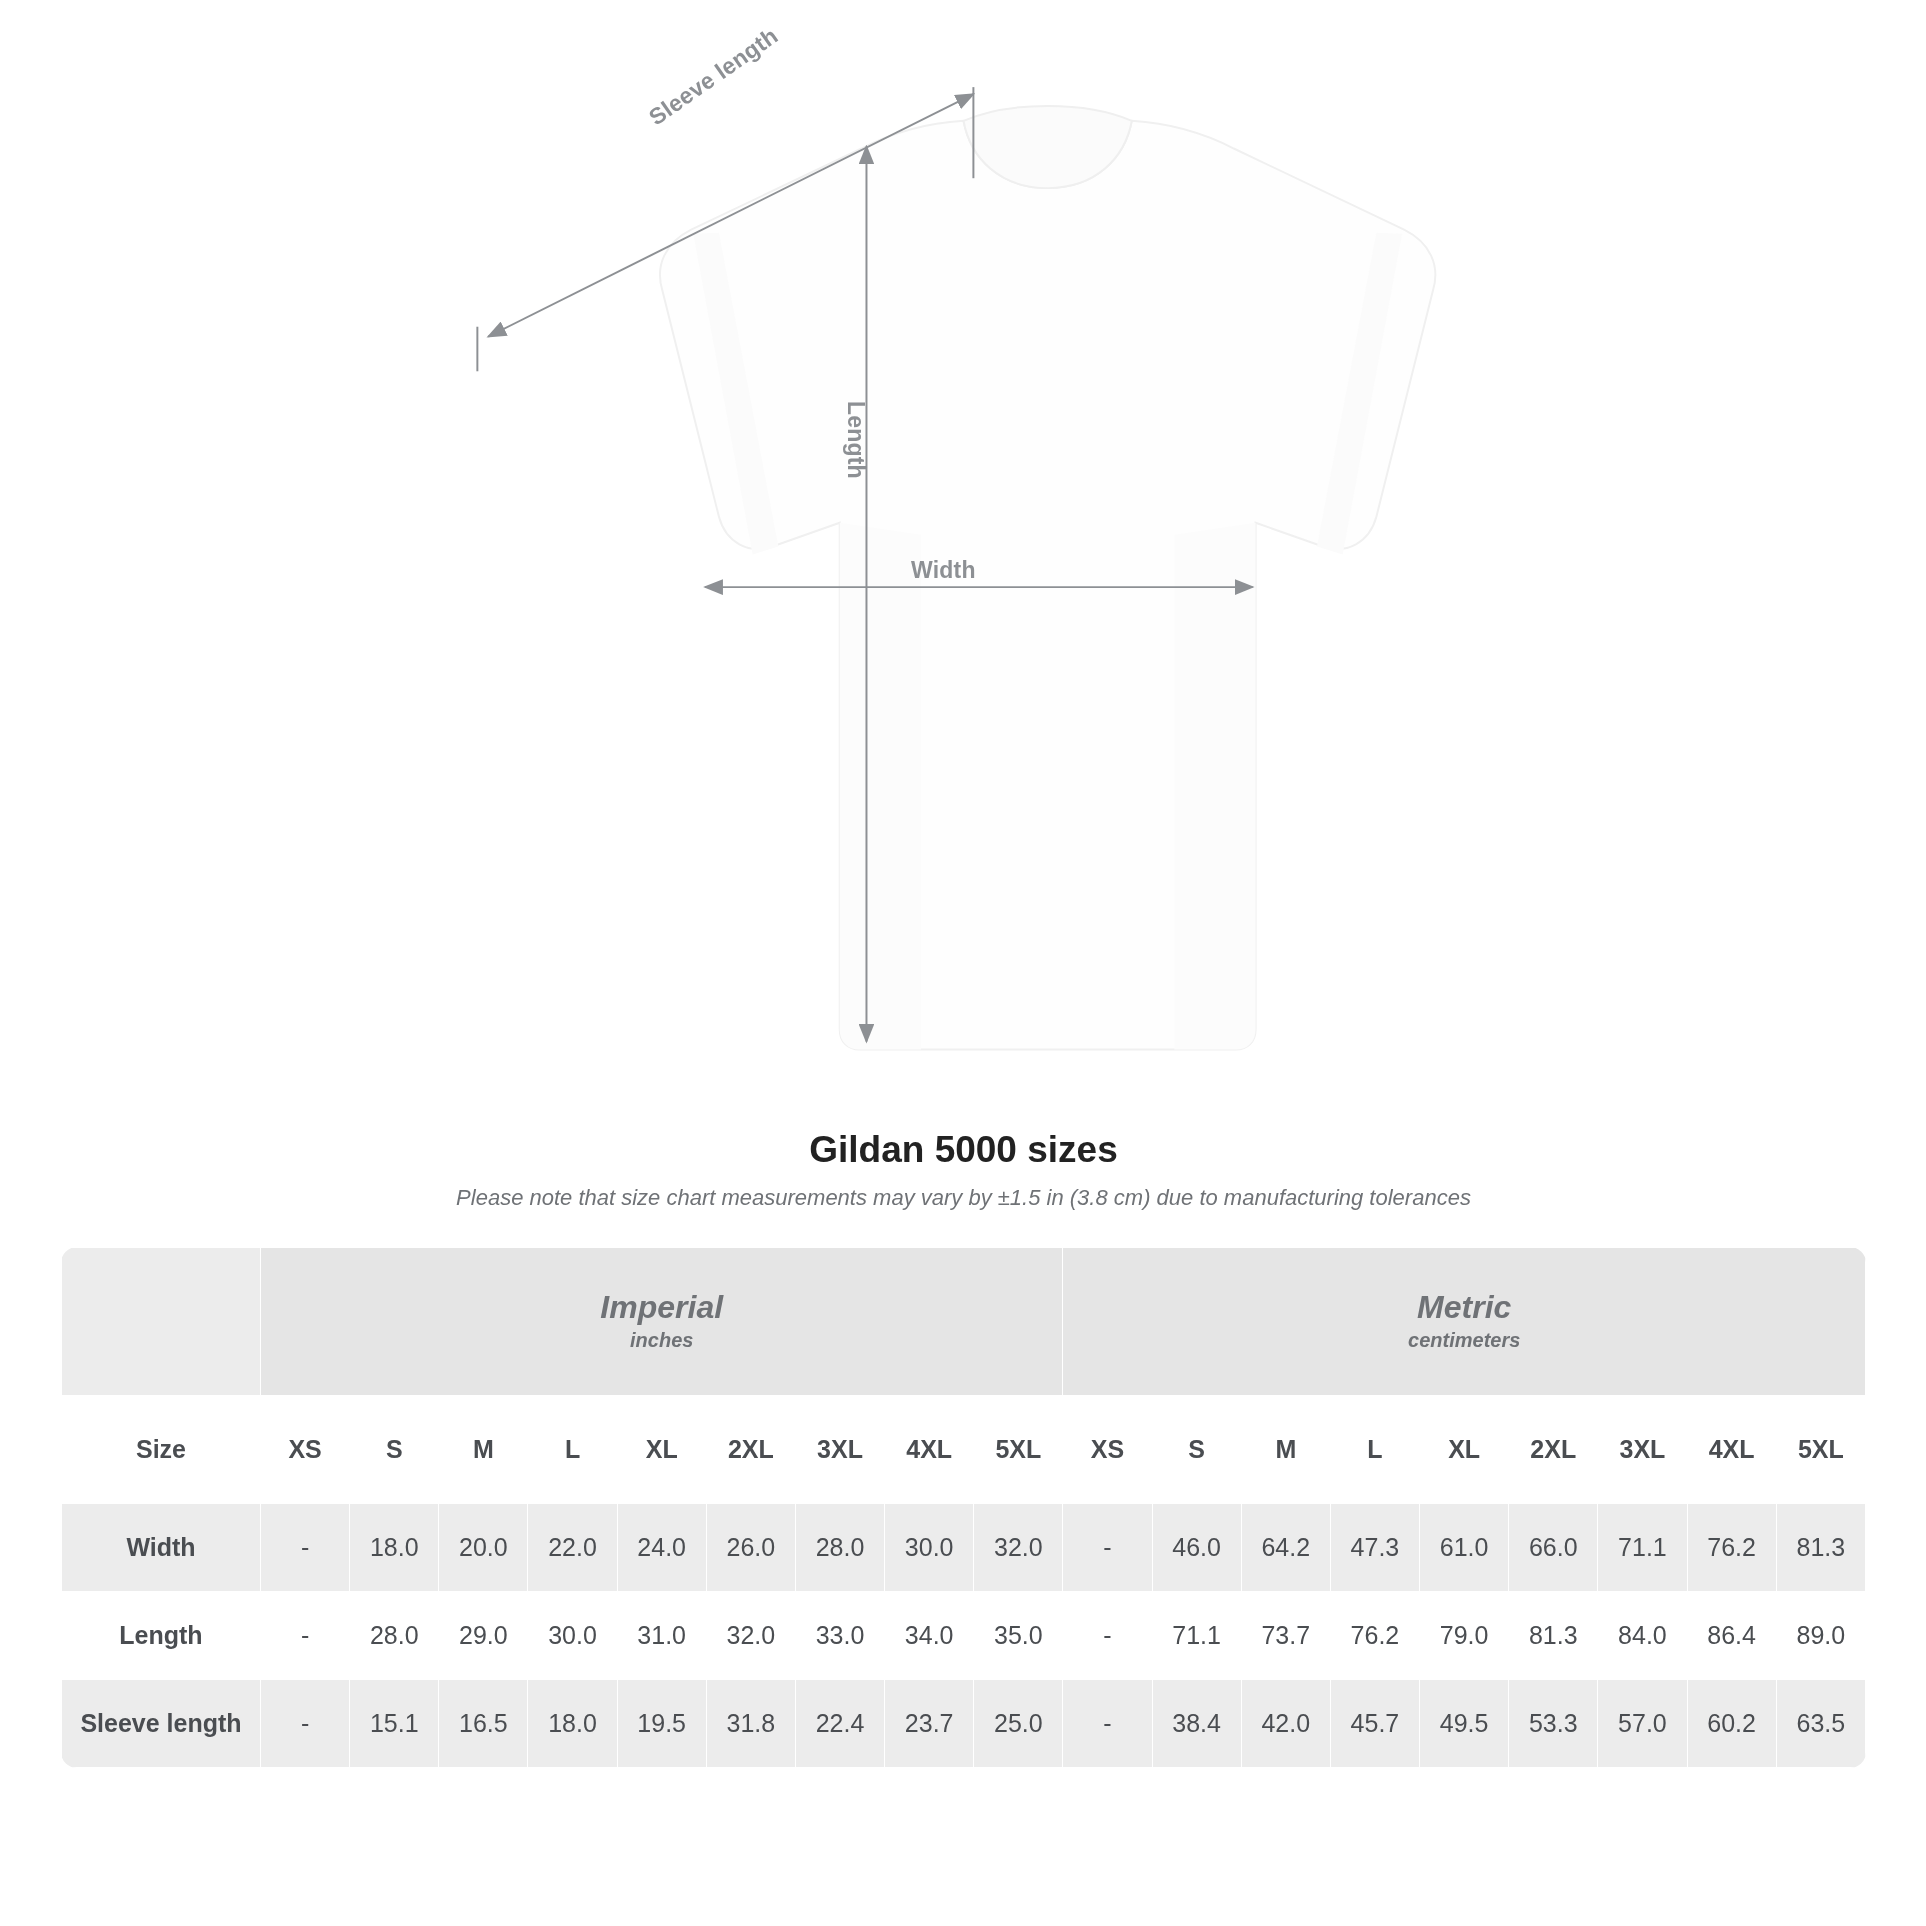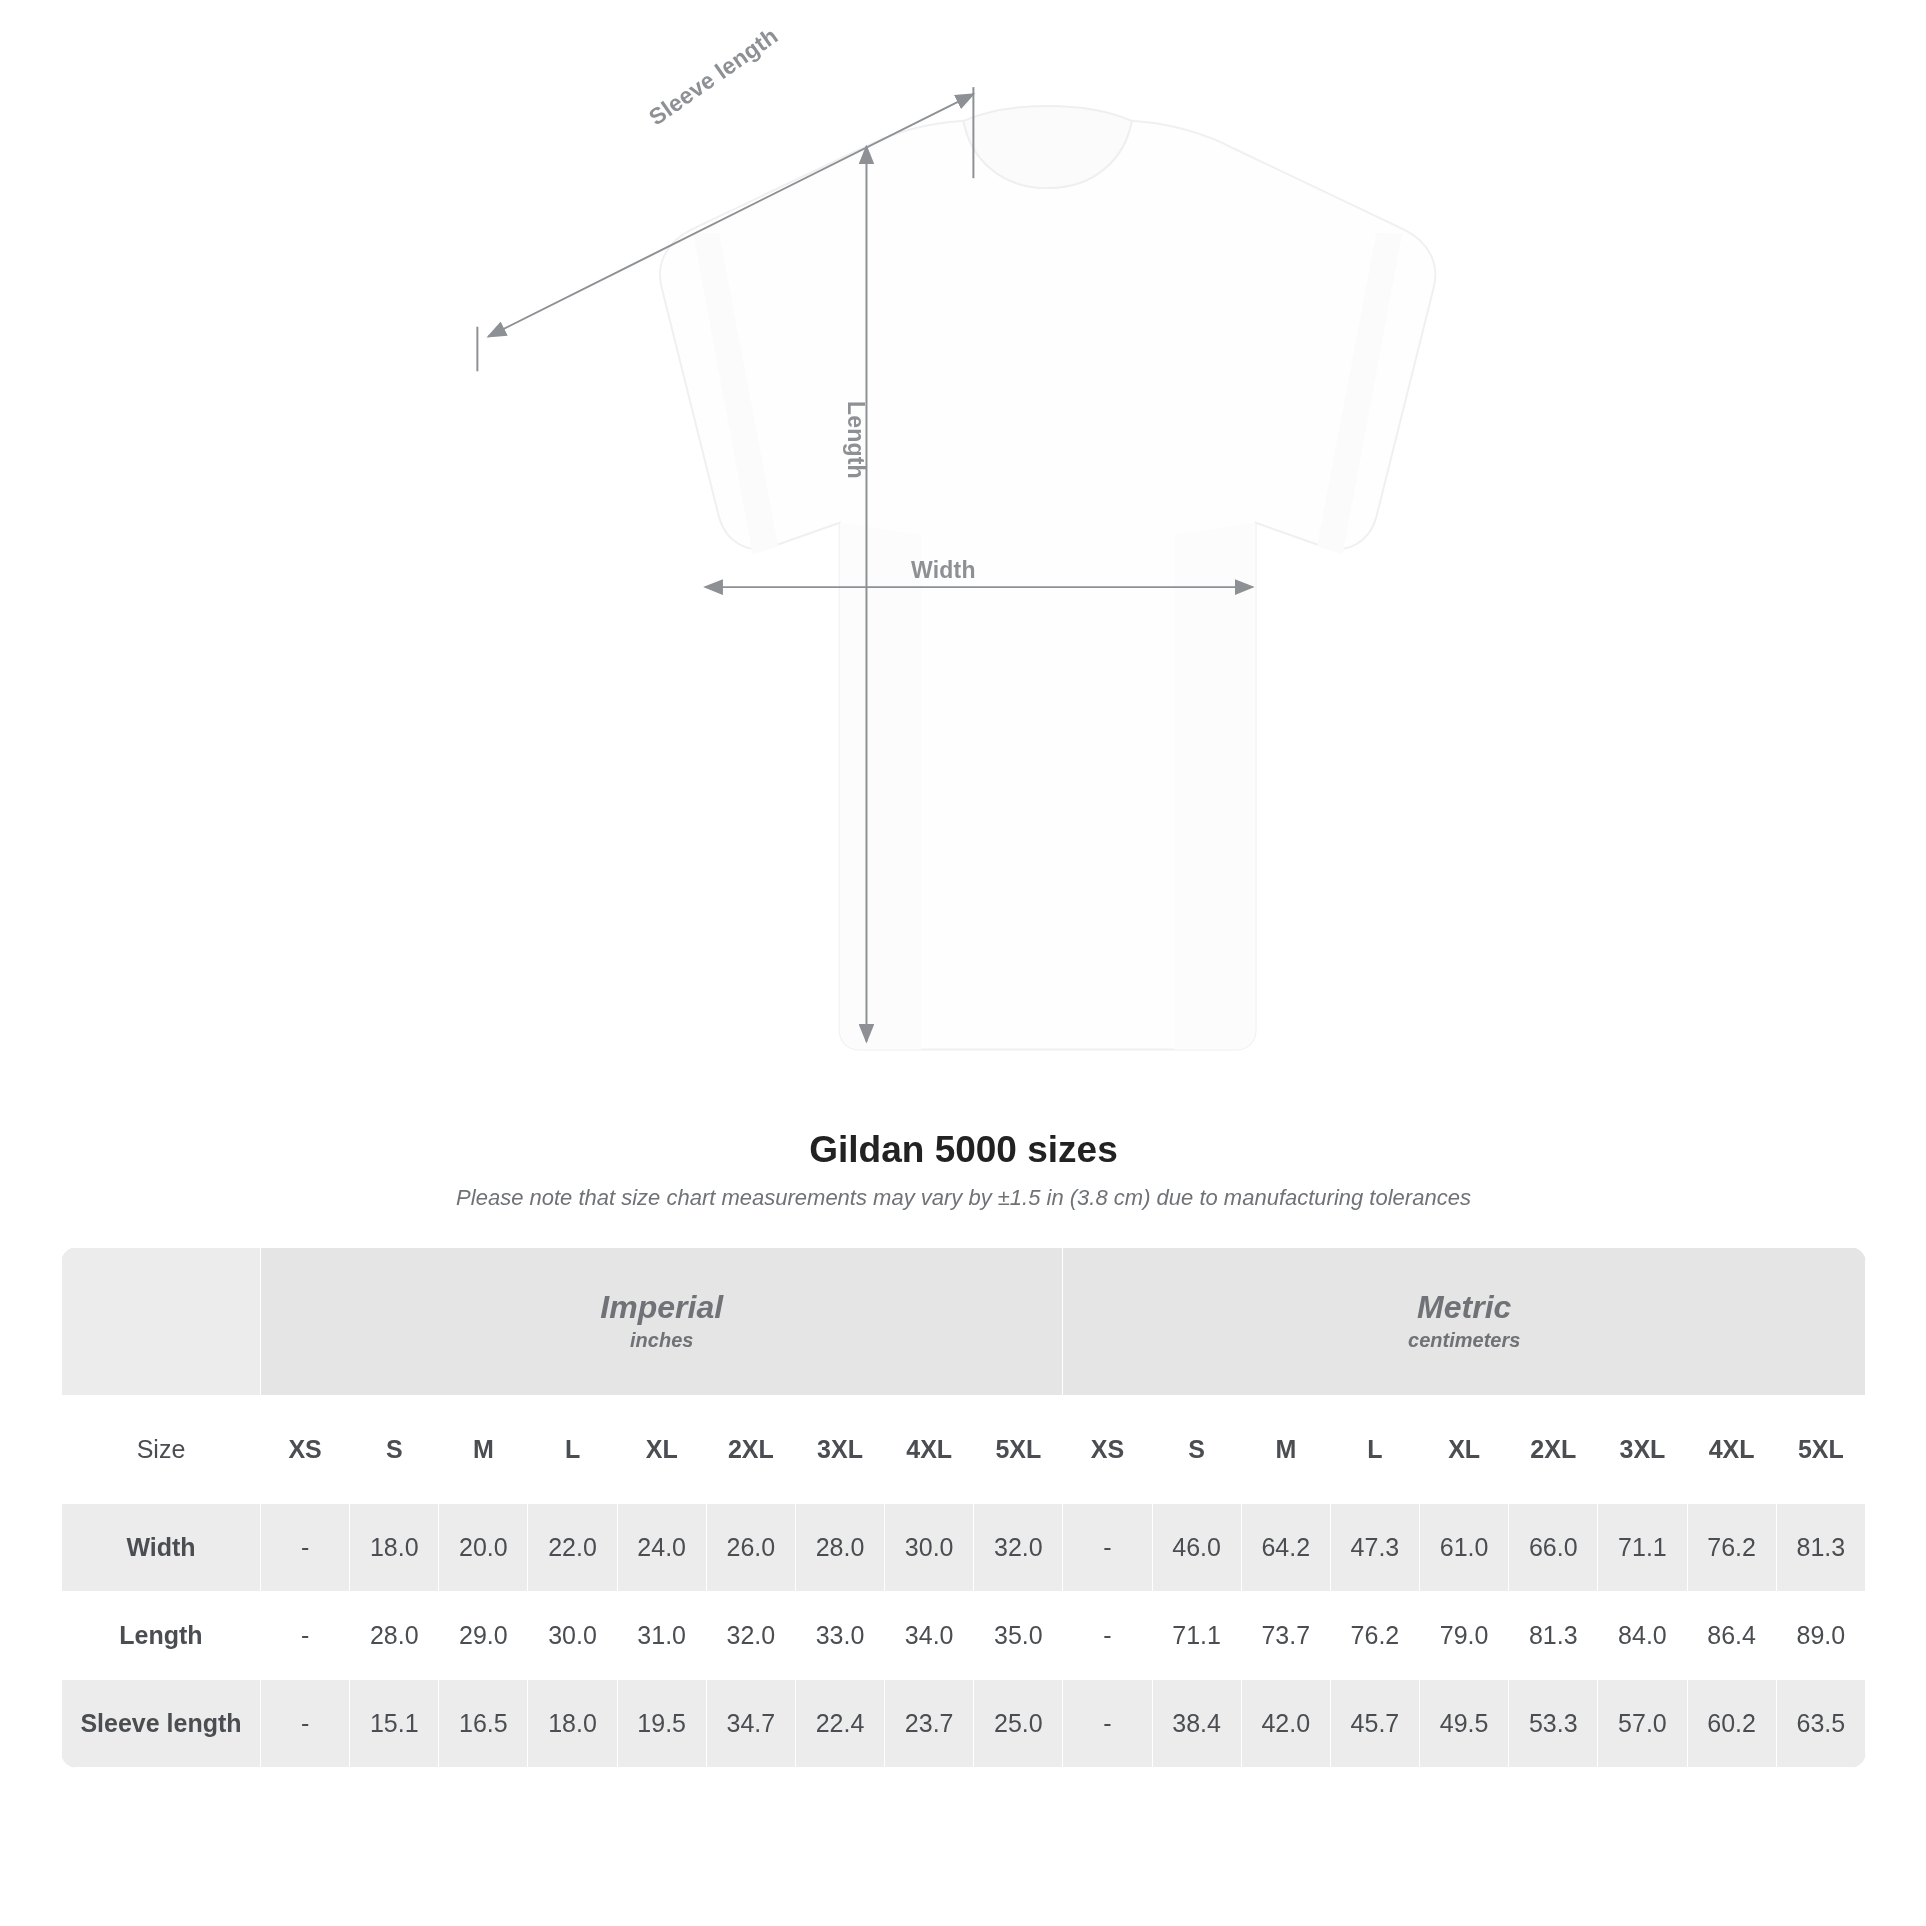--- a/index.html
+++ b/index.html
@@ -117,21 +117,21 @@
   .corner-cell {
     background: #ececec;
   }
   .col-head {
     background: #ffffff;
     font-size: 26px;
     color: #4a4d51;
     height: 107px !important;
   }
   .col-head.rowlabel {
-    font-weight: normal;
+    font-weight: bold;
     color: #4a4d51;
   }
   tr.band-grey td {
     background: #ececec;
   }
   tr.band-white td {
     background: #ffffff;
   }
   td.rowname {
     font-weight: bold;
@@ -293,21 +293,21 @@
           <td>89.0</td>
         </tr>
 
         <tr class="band-grey">
           <td class="rowname">Sleeve length</td>
           <td>-</td>
           <td>15.1</td>
           <td>16.5</td>
           <td>18.0</td>
           <td>19.5</td>
-          <td>34.7</td>
+          <td>31.8</td>
           <td>22.4</td>
           <td>23.7</td>
           <td>25.0</td>
           <td>-</td>
           <td>38.4</td>
           <td>42.0</td>
           <td>45.7</td>
           <td>49.5</td>
           <td>53.3</td>
           <td>57.0</td>

